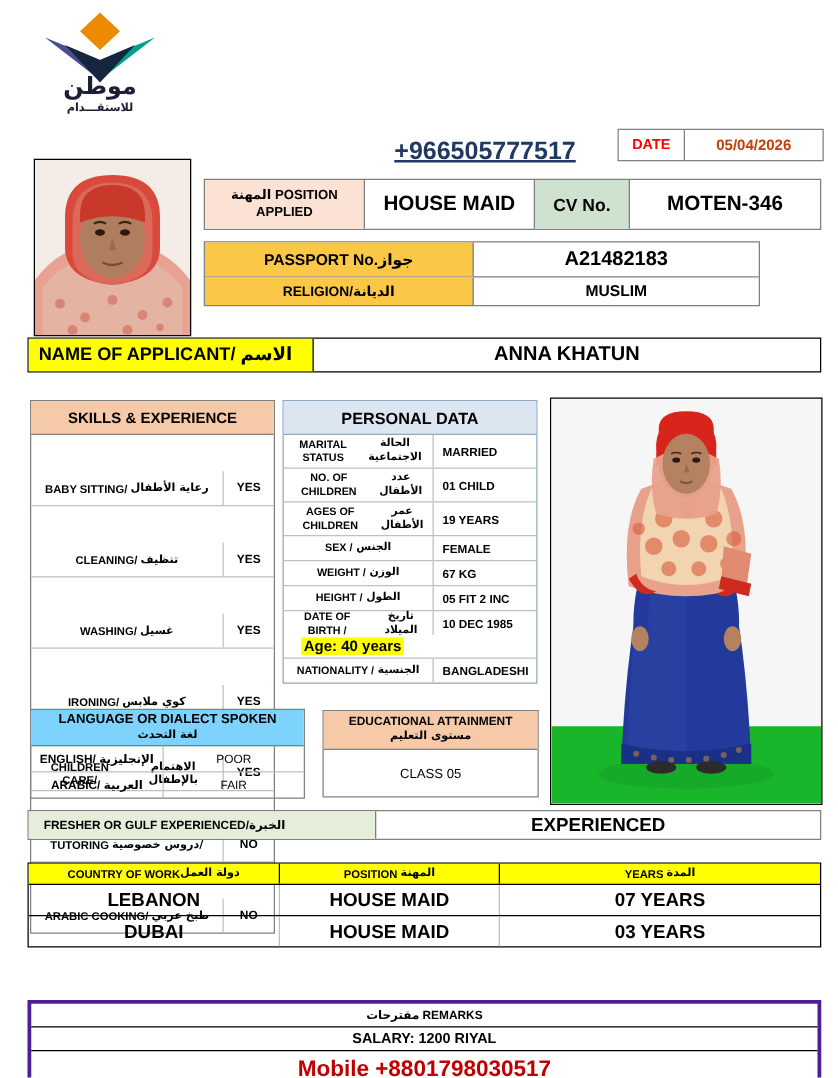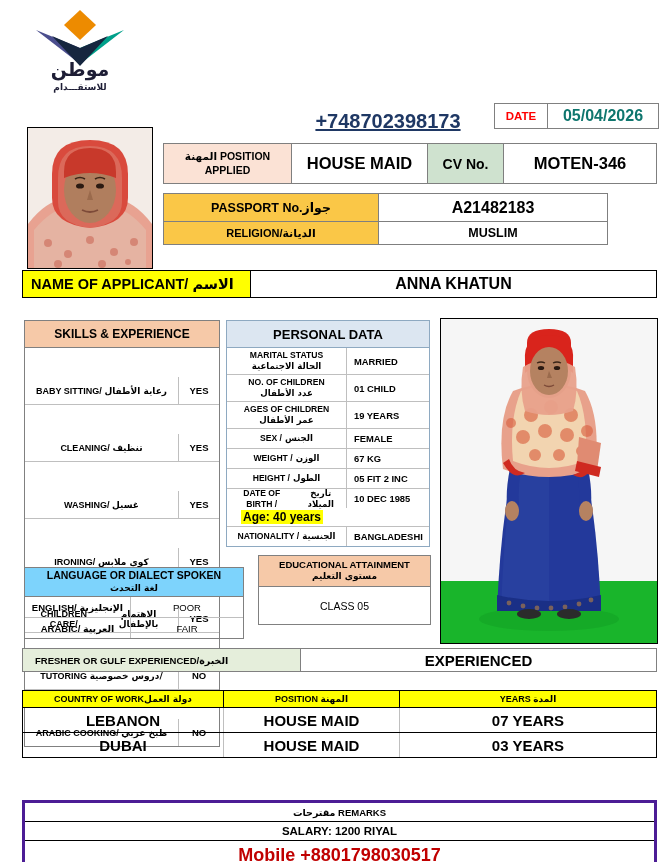--- a/index.html
+++ b/index.html
@@ -25,21 +25,21 @@
   .title-bar span{display:block;width:100%;text-align:center;color:#fff;
     font-size:27px;font-weight:bold;line-height:84px;letter-spacing:.2px;}
 
   
   .phone{position:absolute;left:278px;top:110px;width:220px;text-align:center;
     font-size:20px;font-weight:bold;color:#1f3864;text-decoration:underline;}
   .datebox{position:absolute;left:494px;top:103px;width:163px;height:24px;
     border:1px solid #808080;display:flex;}
   .datebox .lbl{width:52px;border-right:1px solid #808080;color:#ff0000;
     font-size:11.5px;font-weight:bold;display:flex;align-items:center;justify-content:center;}
-  .datebox .val{flex:1;color:#0f766e;font-size:16px;font-weight:bold;
+  .datebox .val{flex:1;color:#c2410c;font-size:12px;font-weight:bold;
     display:flex;align-items:center;justify-content:center;}
 
   
   .photo1{position:absolute;left:27px;top:127px;width:124px;height:140px;
     border:1px solid #000;overflow:hidden;background:#efe9e4;}
 
   
   .posrow{position:absolute;left:163px;top:143px;width:494px;height:41px;
     border:1px solid #7f7f7f;display:flex;box-sizing:border-box;}
   .posrow .c-lab{width:127px;background:#fbe2d5;border-right:1px solid #7f7f7f;
@@ -88,21 +88,21 @@
   .skills .v{width:40px;display:flex;align-items:center;justify-content:center;
     font-size:9.5px;font-weight:bold;}
 
   
   .pdata{position:absolute;left:226px;top:320px;width:204px;
     border:1px solid #8ea9c1;box-sizing:border-box;}
   .pdata .hdr{height:26px;background:#dce6f1;border-bottom:1px solid #8ea9c1;
     display:flex;align-items:center;justify-content:center;font-size:13px;font-weight:bold;}
   .pdata .row{display:flex;border-bottom:1px solid #bfbfbf;}
   .pdata .row:last-child{border-bottom:none;}
-  .pdata .n{width:120px;border-right:1px solid #bfbfbf;display:flex;flex-direction:column;
+  .pdata .n{width:120px;border-right:1px solid #bfbfbf;display:flex;flex-direction:row;
     align-items:center;justify-content:center;font-size:8.6px;font-weight:bold;text-align:center;
     line-height:1.25;padding:0 2px;box-sizing:border-box;}
   .pdata .n .ar{font-family:"DejaVu Sans",sans-serif;font-weight:bold;}
   .pdata .v{flex:1;display:flex;align-items:center;padding-left:7px;
     font-size:9.4px;font-weight:bold;box-sizing:border-box;}
   .pdata .r2{height:26px;}
   .pdata .r1{height:19px;}
   .pdata .r1 .n{flex-direction:row;gap:3px;}
   .pdata .agerow{height:18px;border-bottom:1px solid #bfbfbf;display:flex;
     align-items:center;padding-left:14px;}
@@ -120,21 +120,21 @@
     font-size:10.5px;font-weight:bold;line-height:1.3;}
   .lang .hdr .ar{font-family:"DejaVu Sans",sans-serif;font-size:9px;font-weight:bold;}
   .lang .row{display:flex;height:20px;border-bottom:1px solid #bfbfbf;}
   .lang .row:last-child{border-bottom:none;}
   .lang .n{width:105px;border-right:1px solid #bfbfbf;display:flex;align-items:center;
     justify-content:center;font-size:9.5px;font-weight:bold;}
   .lang .n .ar{font-family:"DejaVu Sans",sans-serif;font-weight:bold;}
   .lang .v{flex:1;display:flex;align-items:center;justify-content:center;font-size:9.5px;}
 
   
-  .edu{position:absolute;left:258px;top:555px;width:173px;height:70px;
+  .edu{position:absolute;left:258px;top:568px;width:173px;height:70px;
     border:1px solid #808080;box-sizing:border-box;}
   .edu .hdr{height:30px;background:#f6c9a8;border-bottom:1px solid #808080;
     display:flex;flex-direction:column;align-items:center;justify-content:center;
     font-size:9.5px;font-weight:bold;line-height:1.3;}
   .edu .hdr .ar{font-family:"DejaVu Sans",sans-serif;font-size:9px;font-weight:bold;}
   .edu .val{height:38px;display:flex;align-items:center;justify-content:center;font-size:10.5px;}
 
   
   .fresher{position:absolute;left:22px;top:648px;width:635px;height:24px;
     border:1px solid #808080;display:flex;box-sizing:border-box;}
@@ -184,21 +184,21 @@
         <polygon points="46,2 62,17 46,32 30,17" fill="#ED8B00"></polygon>
         <polygon points="2,22 46,40 46,56 2,22" fill="#4B4E8E"></polygon>
         <polygon points="90,22 46,40 46,56 90,22" fill="#00A08A"></polygon>
         <polygon points="18,28 46,40 74,28 46,58" fill="#16263F"></polygon>
       </svg>
       <div class="logo-ar1">موطن</div>
       <div class="logo-ar2">للاستقـــدام</div>
     </div>
   </div>
 
-  <div class="phone">+748702398173</div>
+  <div class="phone">+966505777517</div>
   <div class="datebox">
     <div class="lbl">DATE</div>
     <div class="val">05/04/2026</div>
   </div>
 
   <div class="photo1">
     <svg viewBox="0 0 124 140" width="124" height="140">
       <rect x="0" y="0" width="124" height="140" fill="#f3ece7"></rect>
       <path d="M0 96 Q18 72 40 70 L84 70 Q106 72 124 96 L124 140 L0 140 Z" fill="#e8a291"></path>
       <path d="M6 102 Q24 80 44 78 L80 78 Q100 80 118 102 L118 140 L6 140 Z" fill="#e5b3a2"></path>

